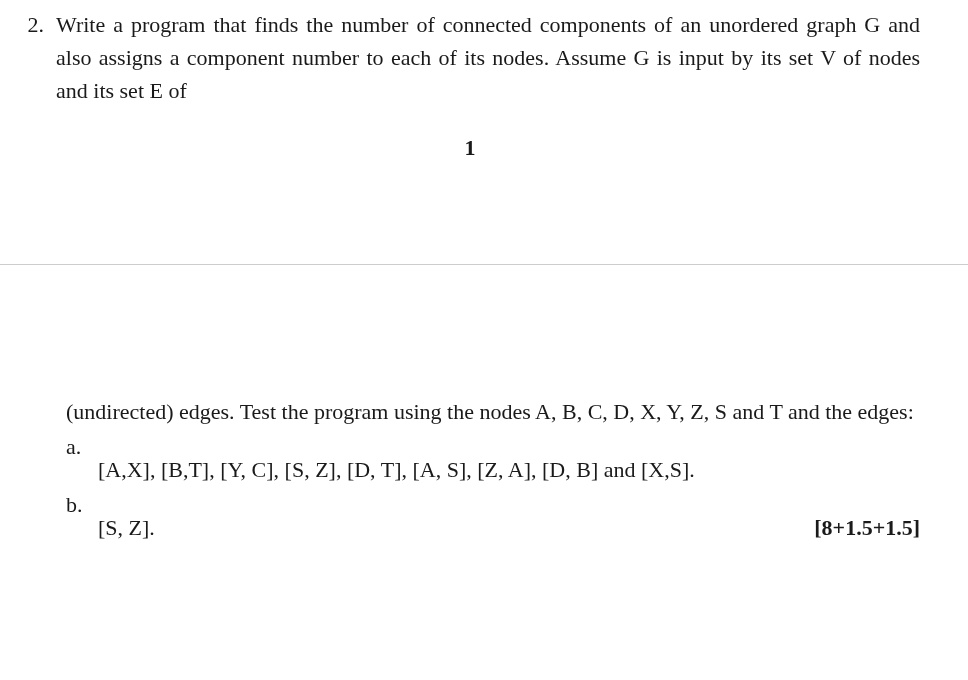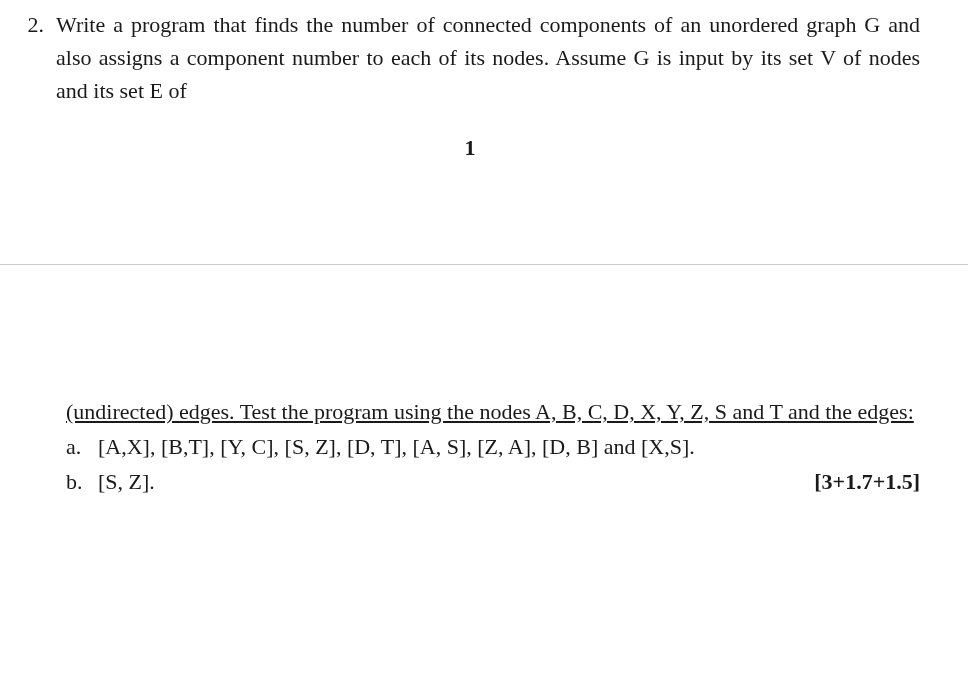--- a/index.html
+++ b/index.html
@@ -48,33 +48,33 @@
       height: 1px;
       background: #cdcdcd;
       width: 100%;
     }
     .lower-section {
       padding: 130px 48px 0 66px;
     }
     .continuation-text {
       text-align: justify;
       margin-bottom: 0;
-      text-decoration: underline;
     }
     .sub-item {
       display: flex;
       align-items: flex-start;
       margin-top: 2px;
     }
     .sub-label {
       width: 32px;
       flex-shrink: 0;
     }
     .sub-content {
       flex: 1;
+      margin-top: 23px;
     }
     .marks-line {
       display: flex;
       justify-content: flex-start;
       gap: 35px;
     }
     .marks-left {
       flex: 1;
     }
     .marks-right {
@@ -103,17 +103,17 @@
   <div class="sub-item">
     <div class="sub-label">a.</div>
     <div class="sub-content">[A,X], [B,T], [Y, C], [S, Z], [D, T], [A, S], [Z, A], [D, B] and [X,S].</div>
   </div>
 
   <div class="sub-item">
     <div class="sub-label">b.</div>
     <div class="sub-content">
       <div class="marks-line">
         <div class="marks-left">[S, Z].</div>
-        <div class="marks-right">[3+1.7+1.5]</div>
+        <div class="marks-right">[8+1.5+1.5]</div>
       </div>
     </div>
   </div>
 </div>
 
 </body></html>

